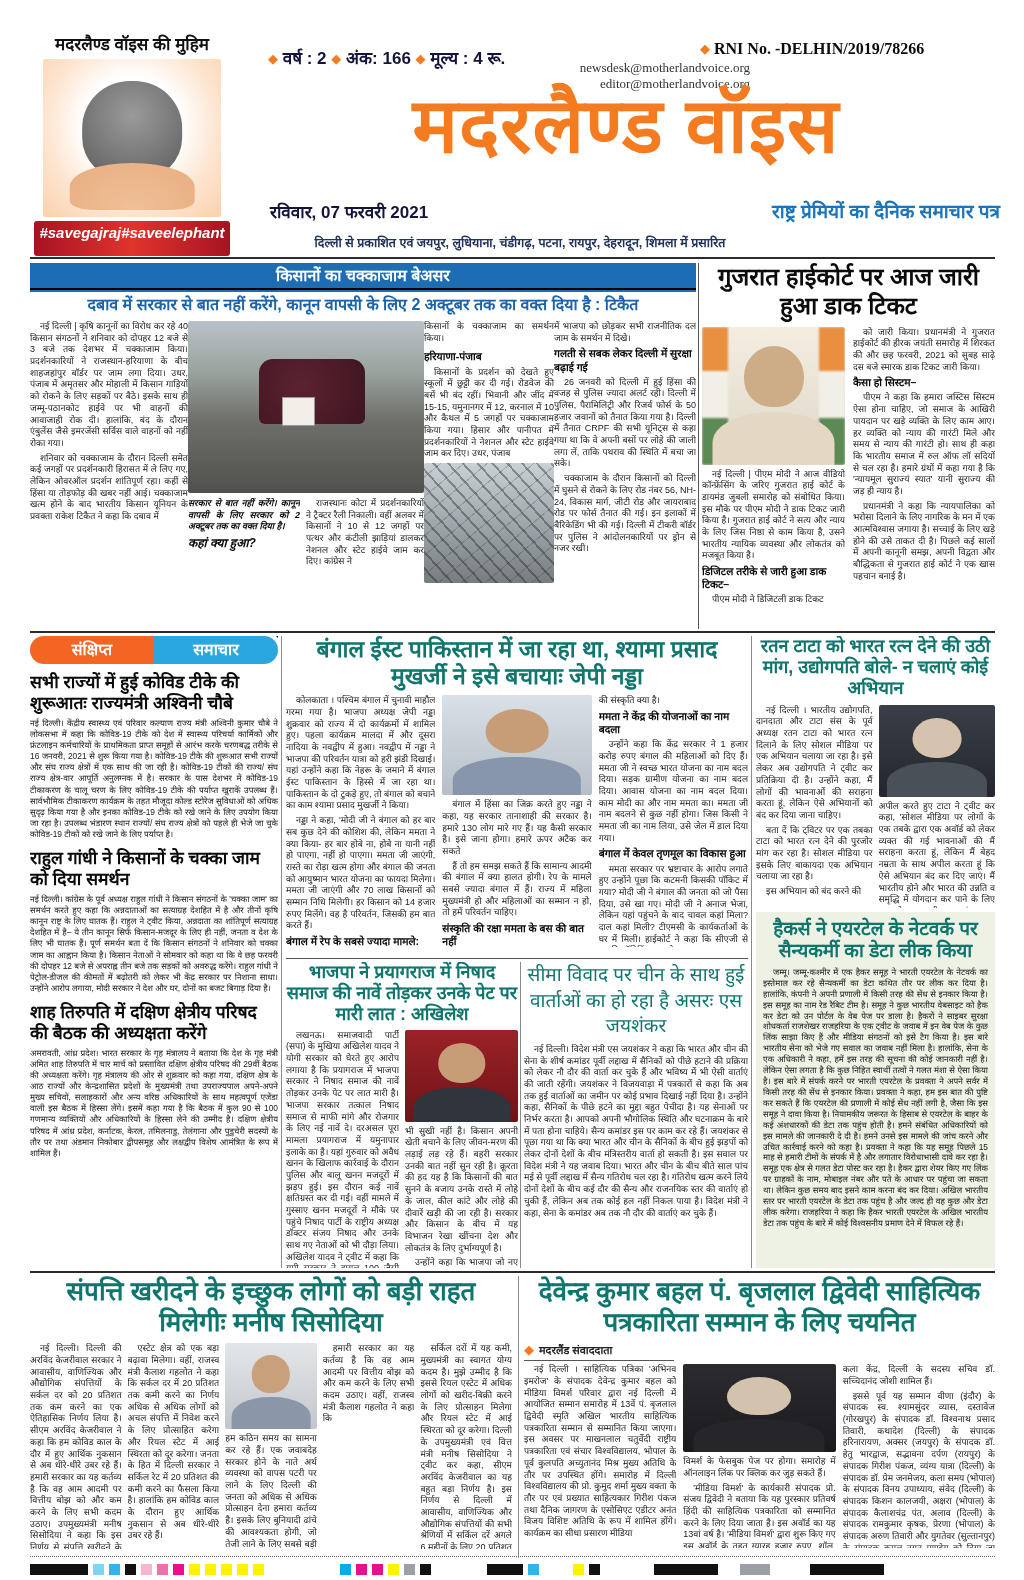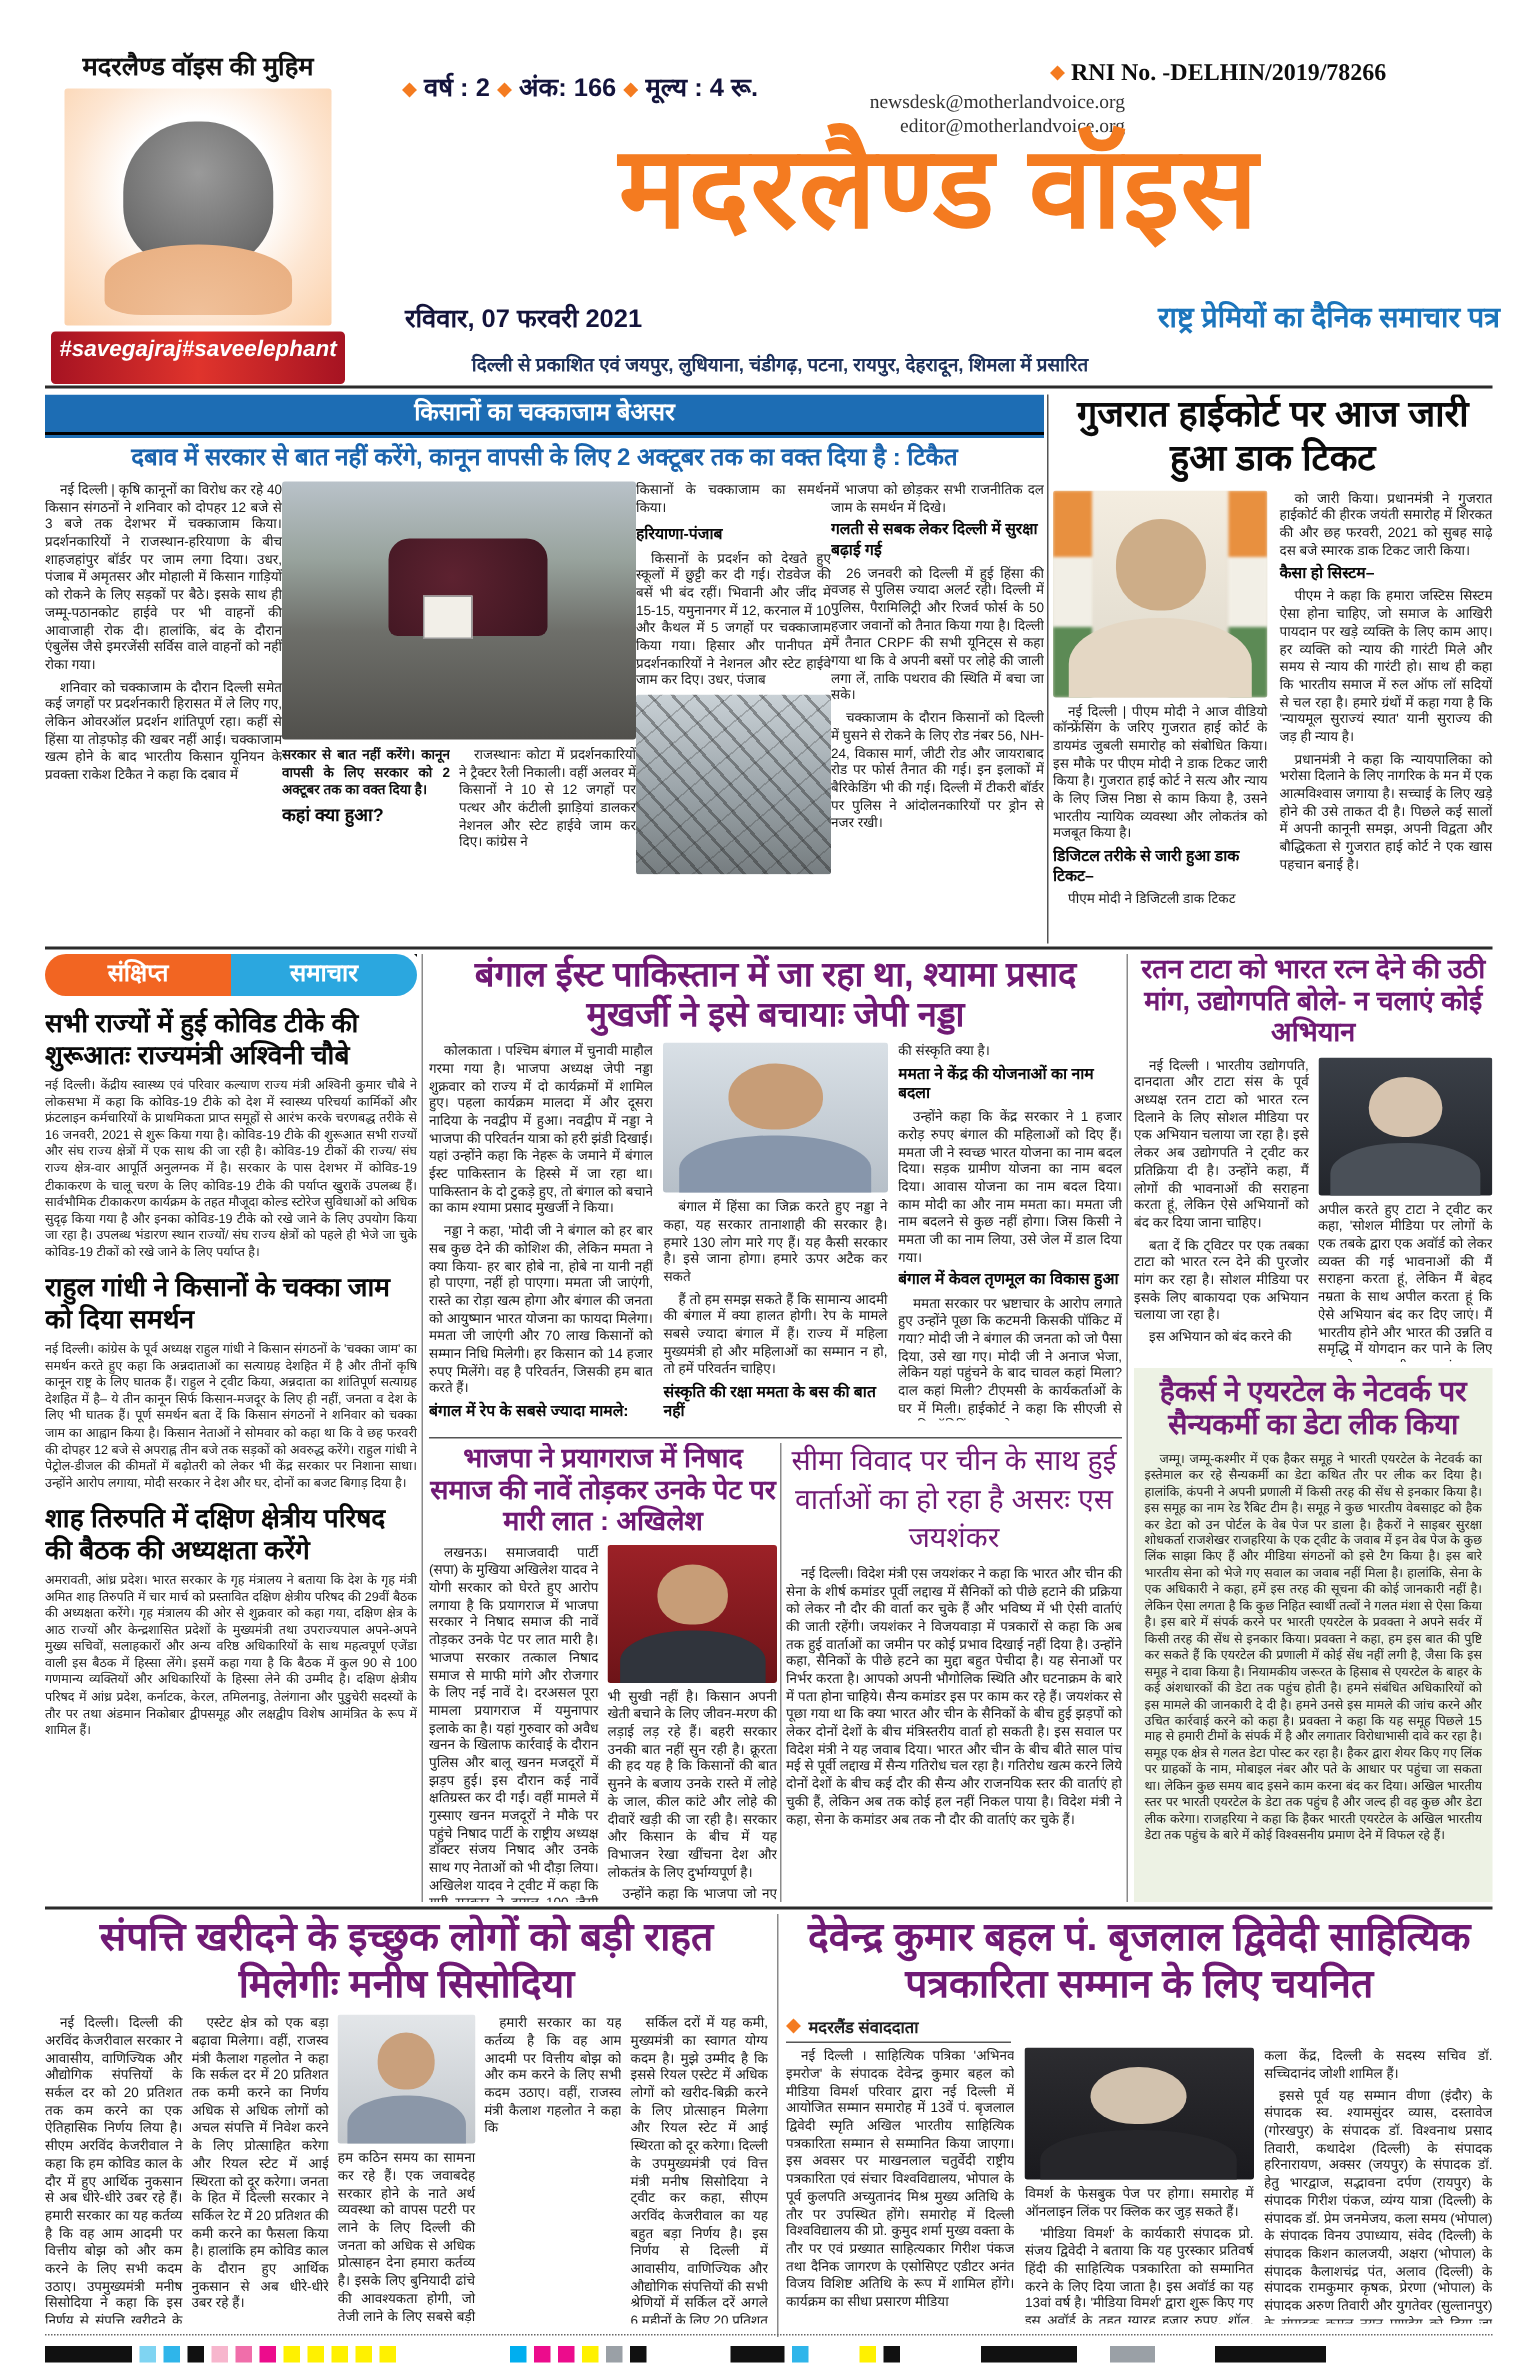--- a/index.html
+++ b/index.html
@@ -79,21 +79,21 @@
   .tabs{display:flex;height:28px;position:relative;}
   .tab{flex:1;color:#fff;font-weight:bold;font-size:16px;text-align:center;line-height:28px;}
   .tab.orange{background:#f26522;border-radius:14px 0 0 14px;}
   .tab.blue{background:#2ba7df;border-radius:0 14px 14px 0;}
   .corner-arrow{position:absolute;right:-12px;top:-2px;width:0;height:0;
      border-top:16px solid #111;border-left:16px solid transparent;}
   .brief-h{font-size:17.5px;font-weight:bold;line-height:1.2;color:#0b0b0b;margin:8px 0 4px;}
   .brief-b{font-size:8.4px;line-height:1.32;text-align:justify;color:#1a1a1a;}
   
   .nadda{left:286px;top:636px;width:462px;height:320px;}
-  .sec-headline{text-align:center;font-weight:bold;color:#701a75;line-height:1.18;}
+  .sec-headline{text-align:center;font-weight:bold;color:#0f766e;line-height:1.18;}
   .nadda .sec-headline{font-size:23px;}
   .nadda-body{display:flex;gap:7px;margin-top:5px;height:252px;}
   .akhilesh{left:286px;top:962px;width:232px;height:306px;}
   .akhilesh .sec-headline{font-size:18px;}
   .akh-body{display:flex;gap:6px;margin-top:4px;height:250px;}
   .jaishankar{left:524px;top:962px;width:224px;height:306px;}
   .jaishankar .sec-headline{font-size:19px;font-weight:normal;line-height:1.35;}
   .jai-body{margin-top:5px;height:214px;}
   .tata{left:756px;top:636px;width:239px;height:272px;}
   .tata .sec-headline{font-size:18px;}
@@ -157,21 +157,21 @@
     <div class="kicker">किसानों का चक्काजाम बेअसर</div>
     <div class="lead-subhead">दबाव में सरकार से बात नहीं करेंगे, कानून वापसी के लिए 2 अक्टूबर तक का वक्त दिया है : टिकैत</div>
     <div class="lead-body">
       <div class="bcol" style="width:158px;flex:none;">
         <p>नई दिल्ली | कृषि कानूनों का विरोध कर रहे 40 किसान संगठनों ने शनिवार को दोपहर 12 बजे से 3 बजे तक देशभर में चक्काजाम किया। प्रदर्शनकारियों ने राजस्थान-हरियाणा के बीच शाहजहांपुर बॉर्डर पर जाम लगा दिया। उधर, पंजाब में अमृतसर और मोहाली में किसान गाड़ियों को रोकने के लिए सड़कों पर बैठे। इसके साथ ही जम्मू-पठानकोट हाईवे पर भी वाहनों की आवाजाही रोक दी। हालांकि, बंद के दौरान एंबुलेंस जैसे इमरजेंसी सर्विस वाले वाहनों को नहीं रोका गया।</p>
         <p>शनिवार को चक्काजाम के दौरान दिल्ली समेत कई जगहों पर प्रदर्शनकारी हिरासत में ले लिए गए, लेकिन ओवरऑल प्रदर्शन शांतिपूर्ण रहा। कहीं से हिंसा या तोड़फोड़ की खबर नहीं आई। चक्काजाम खत्म होने के बाद भारतीय किसान यूनियन के प्रवक्ता राकेश टिकैत ने कहा कि दबाव में</p>
       </div>
       <div style="width:236px;flex:none;display:flex;flex-direction:column;gap:5px;">
         <div class="photo ph-street" style="height:172px;"></div>
         <div style="display:flex;gap:6px;flex:1;">
-          <div class="bcol" style="width:112px;flex:none;">
+          <div class="bcol" style="width:112px;flex:none;font-style:italic;">
             <p class="caption noind">सरकार से बात नहीं करेंगे। कानून वापसी के लिए सरकार को 2 अक्टूबर तक का वक्त दिया है।</p>
             <div class="ch" style="font-size:12px;">कहां क्या हुआ?</div>
           </div>
           <div class="bcol" style="flex:1;">
             <p>राजस्थानः कोटा में प्रदर्शनकारियों ने ट्रैक्टर रैली निकाली। वहीं अलवर में किसानों ने 10 से 12 जगहों पर पत्थर और कंटीली झाड़ियां डालकर नेशनल और स्टेट हाईवे जाम कर दिए। कांग्रेस ने</p>
           </div>
         </div>
       </div>
       <div class="bcol" style="width:130px;flex:none;display:flex;flex-direction:column;">
         <p class="noind">किसानों के चक्काजाम का समर्थन किया।</p>

